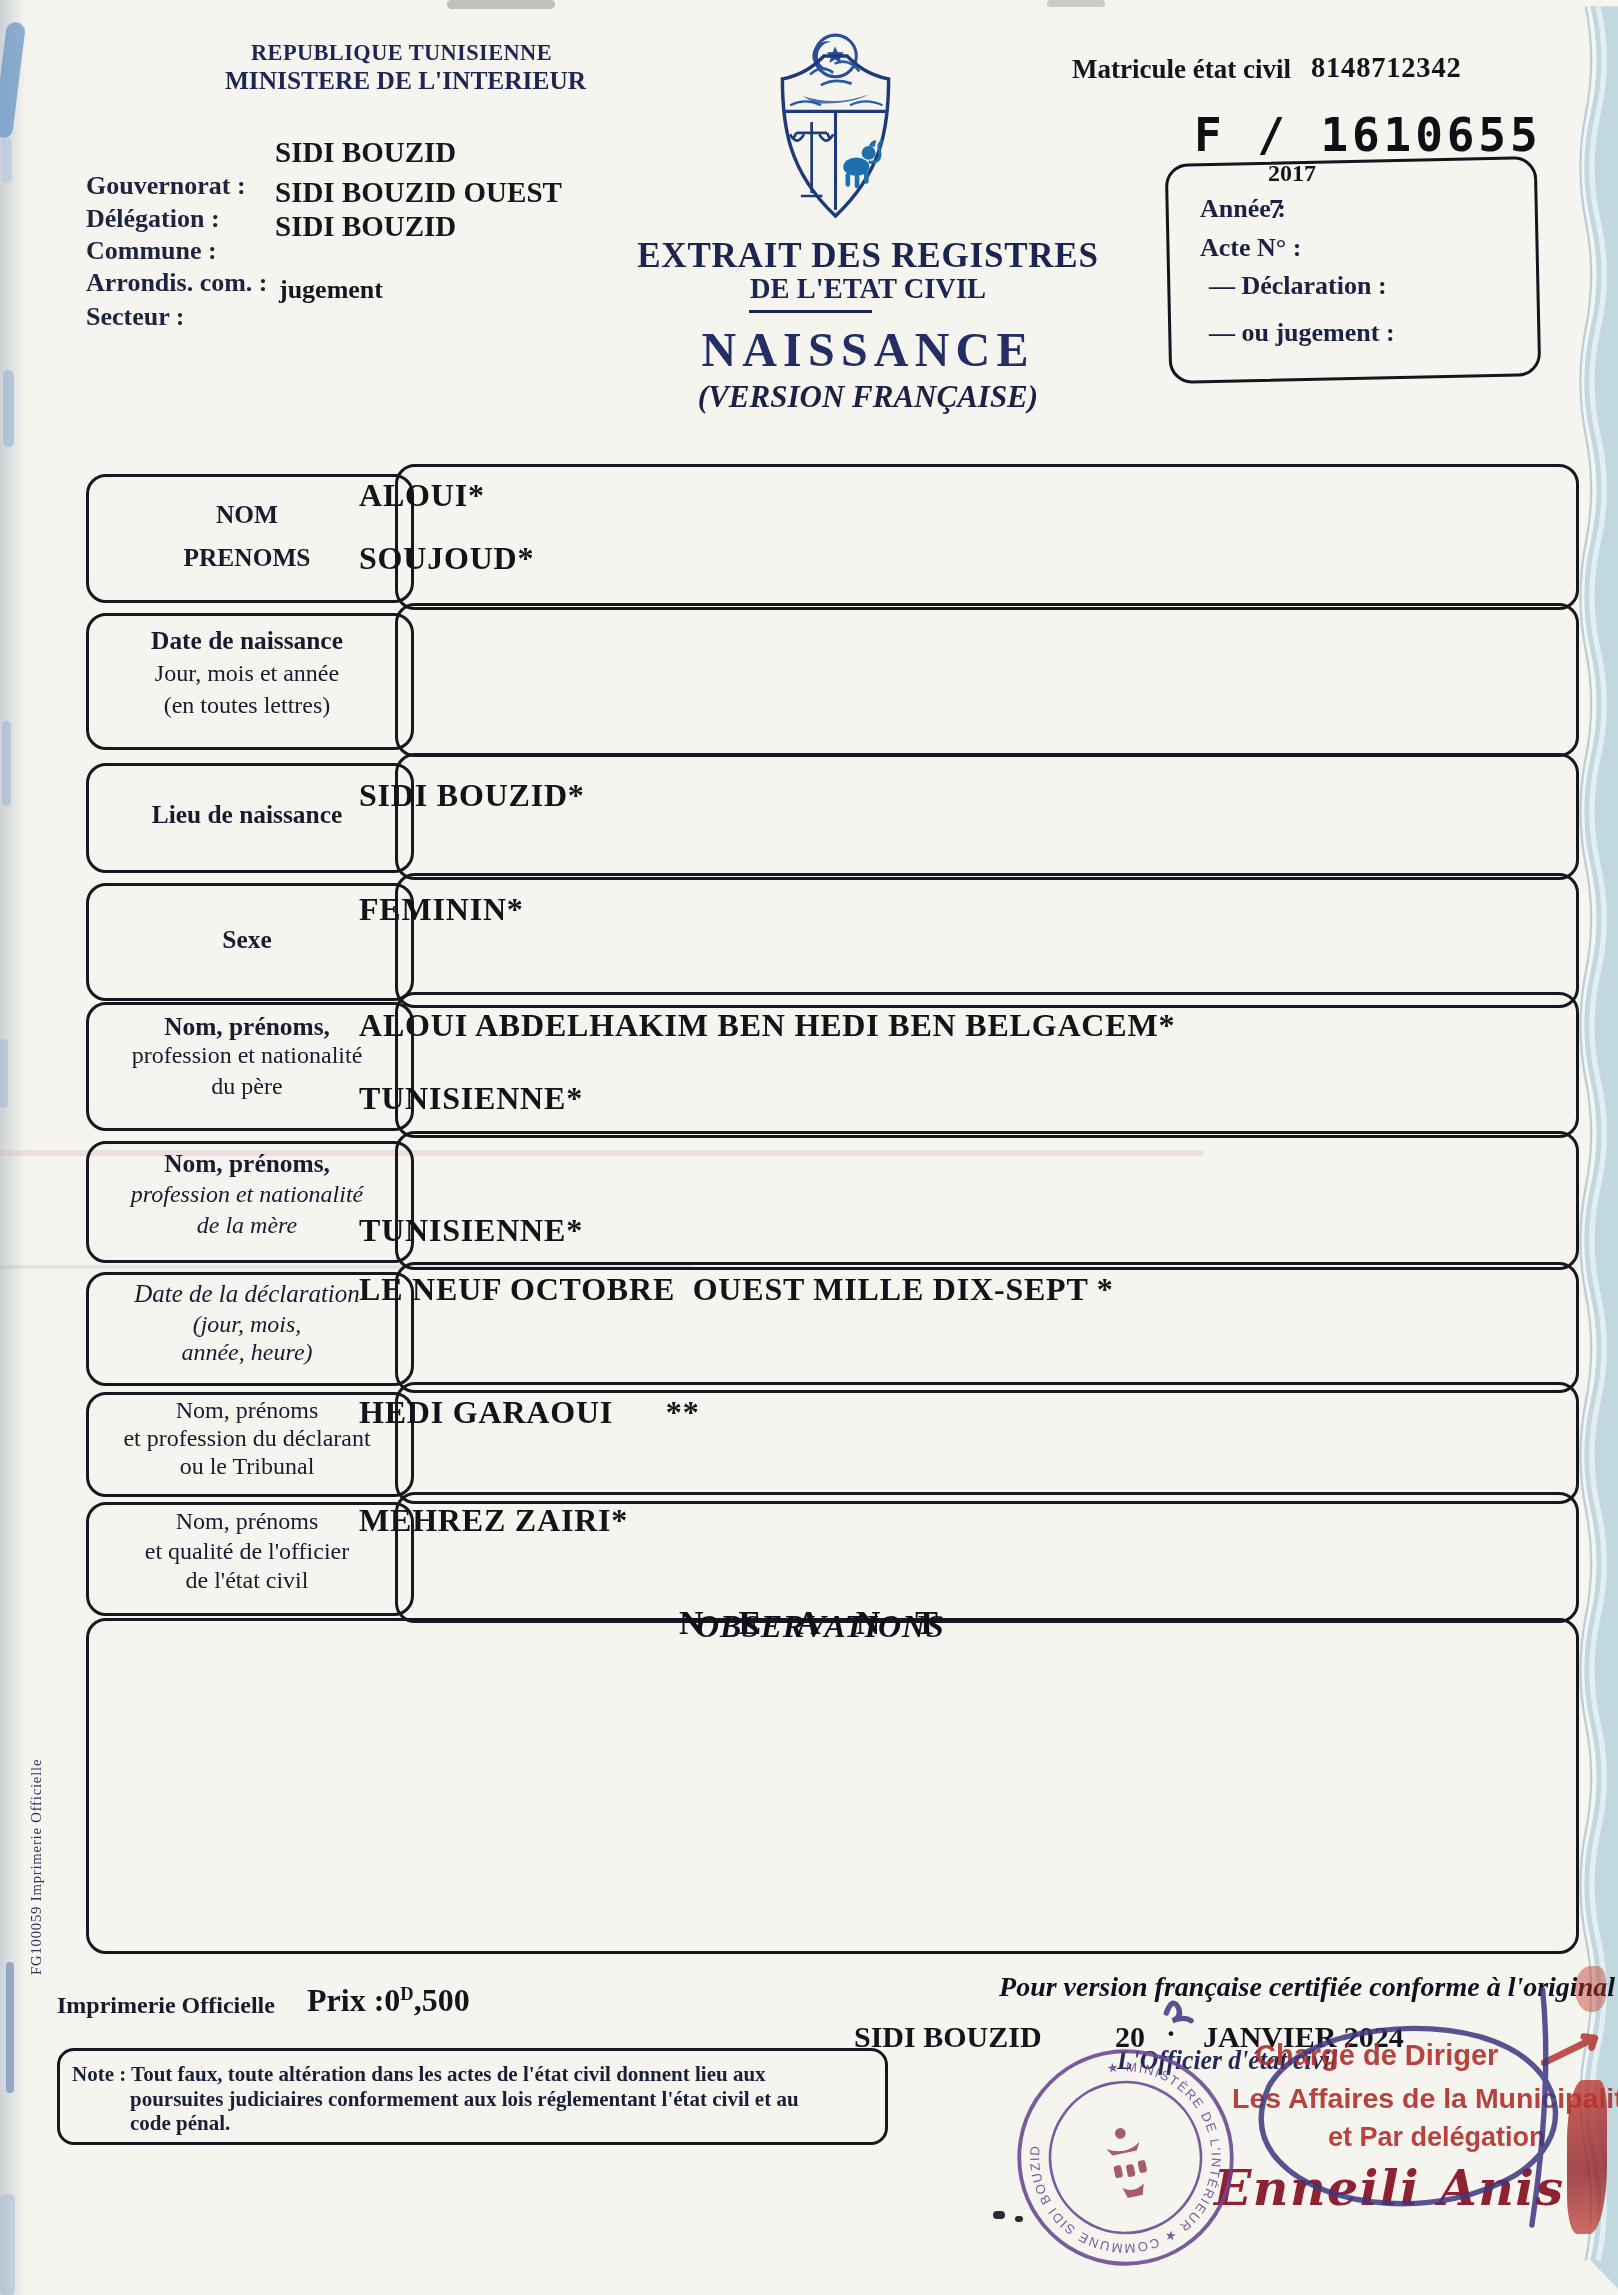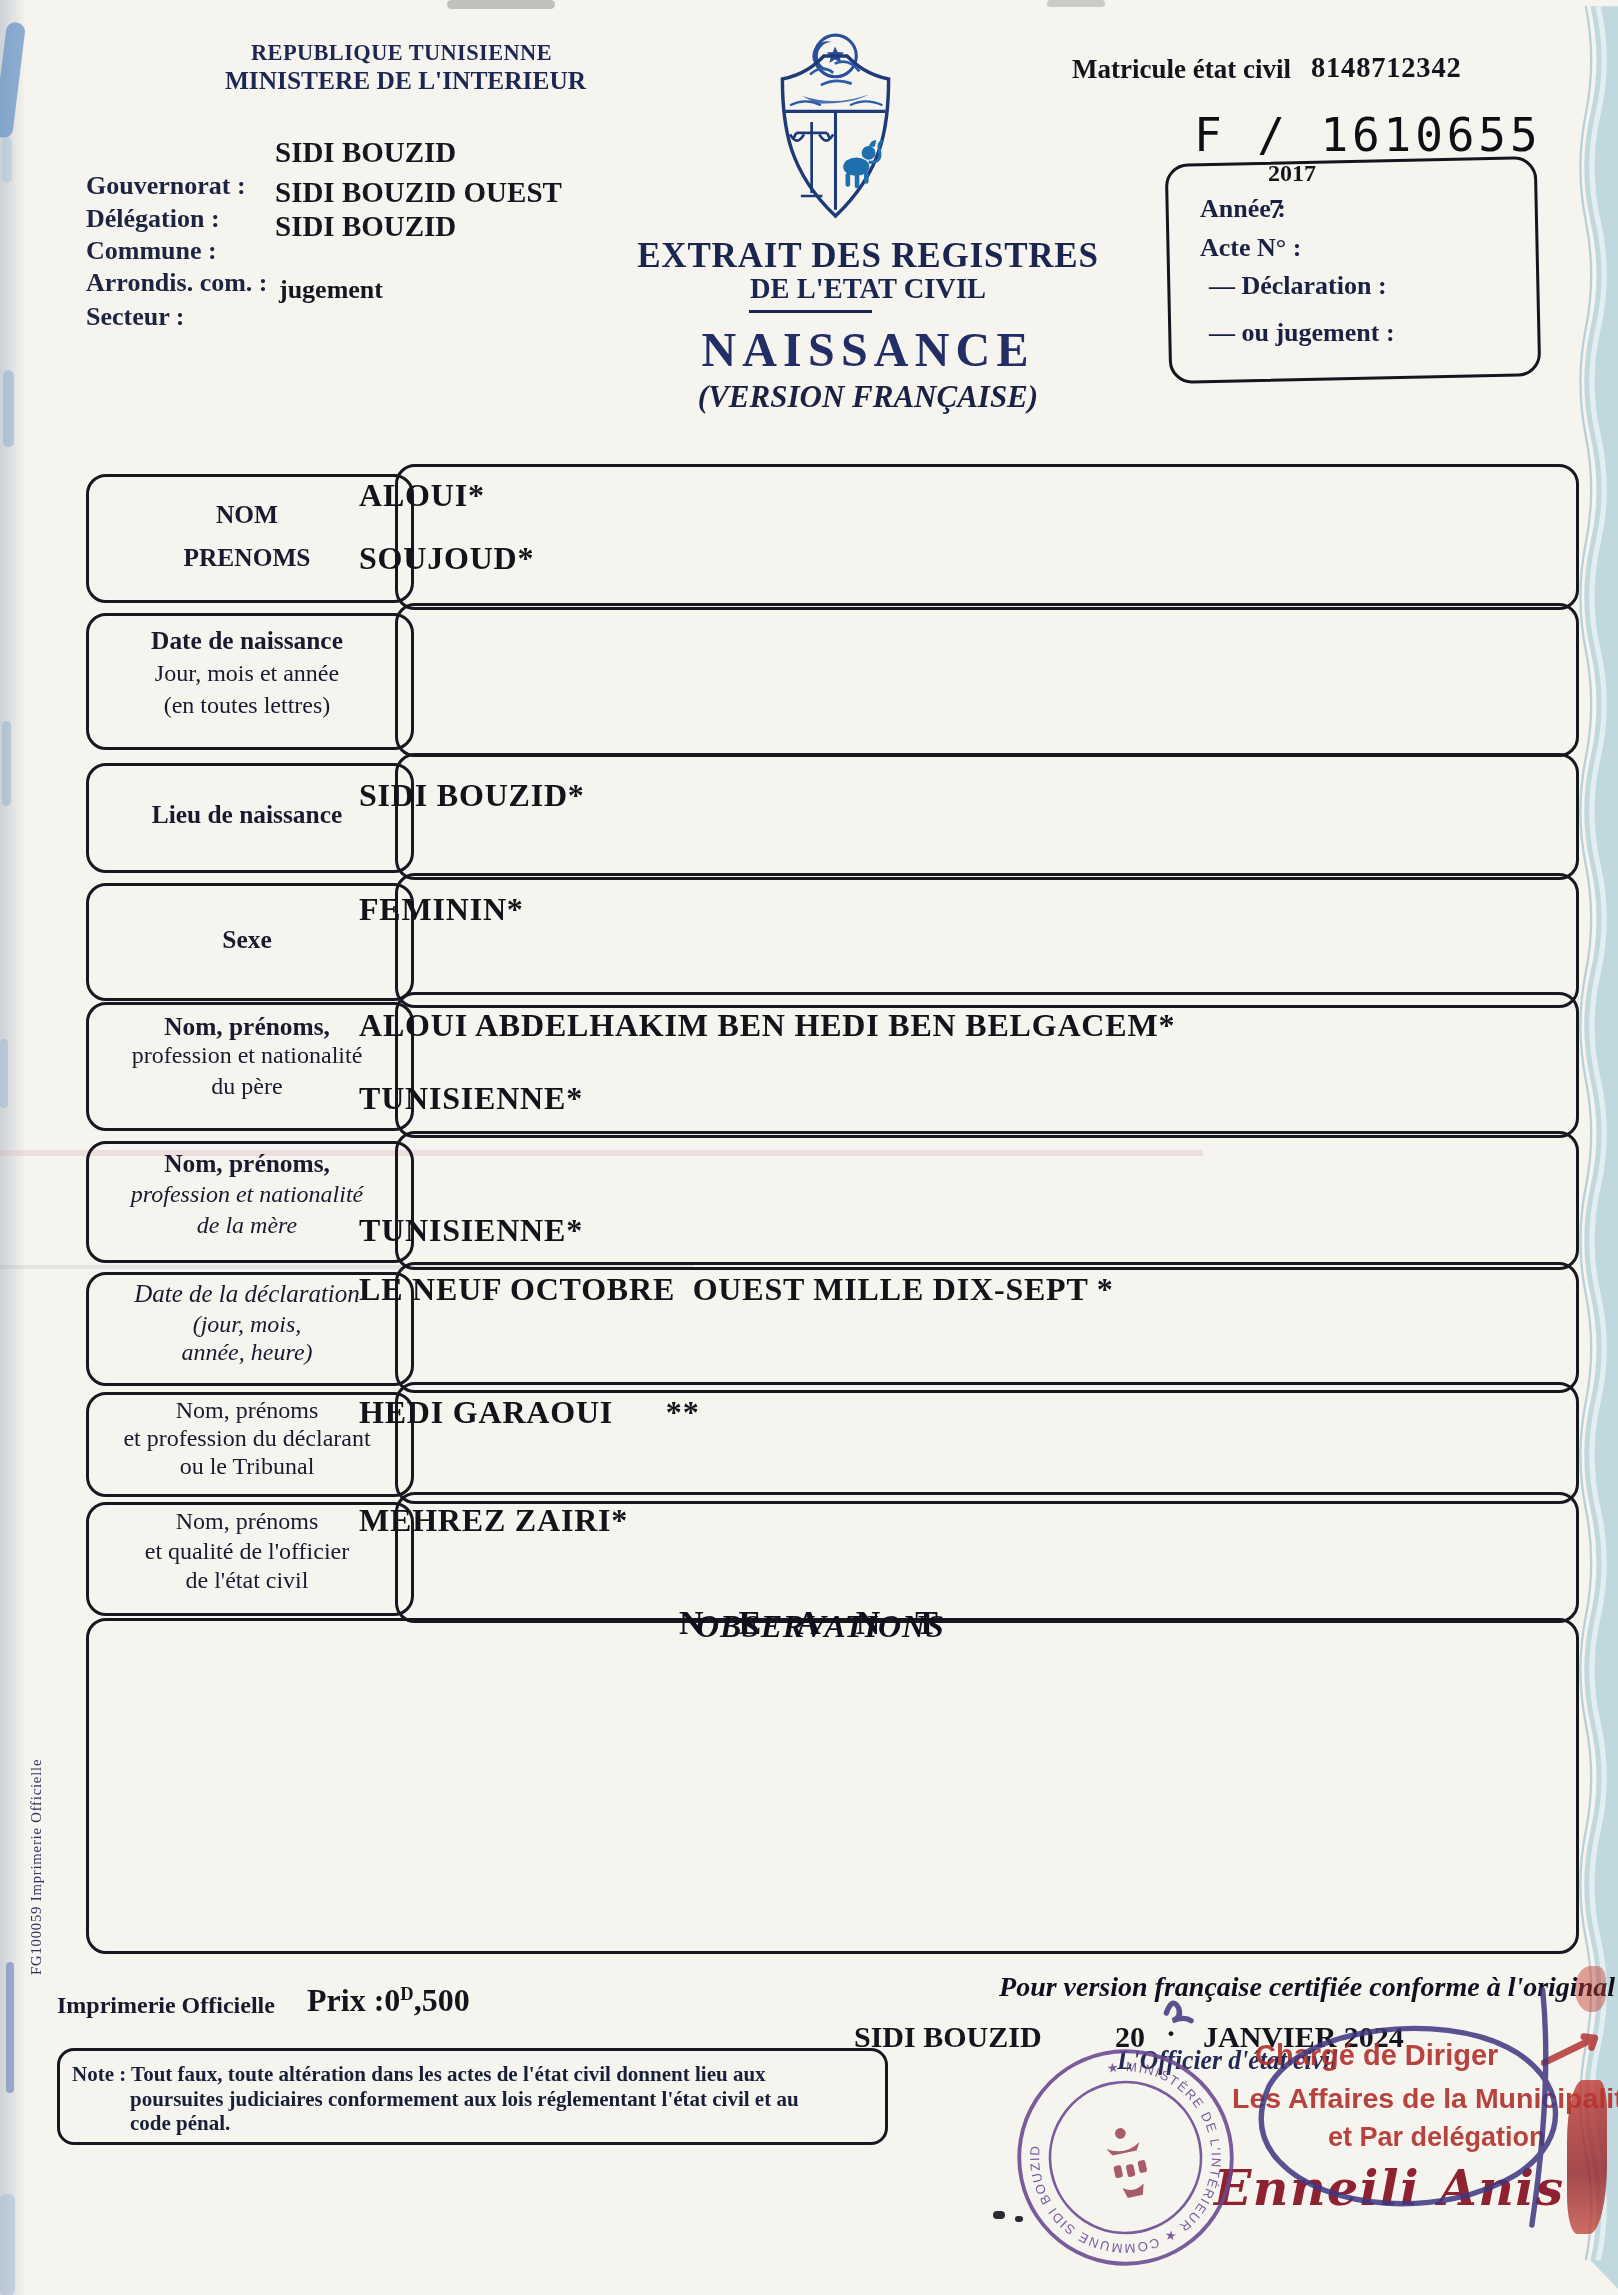--- a/index.html
+++ b/index.html
@@ -27,21 +27,21 @@
   #note-box{position:absolute;left:57px;top:2048px;width:825px;height:91px;border:3.1px solid #17171f;border-radius:17px;}
   .note-line{position:absolute;font-size:21px;font-weight:bold;color:#182038;white-space:nowrap;}
   
   .red-stamp{position:absolute;font-family:"Liberation Sans",sans-serif;font-weight:bold;color:#b23430;white-space:nowrap;opacity:.92;}
   #signature-name{position:absolute;left:1214px;top:2159px;font-family:"DejaVu Serif",serif;font-style:italic;
                   font-weight:bold;font-size:49px;letter-spacing:1.5px;color:#8e2230;white-space:nowrap;}
   #observations-neant{position:absolute;left:679px;top:1604px;font-size:34px;font-weight:bold;letter-spacing:35px;color:#10101c;}
   #observations-title{position:absolute;left:696px;top:1608px;font-size:32px;font-weight:bold;font-style:italic;
                       letter-spacing:0.8px;color:#10101c;}
   #serial{position:absolute;left:1194px;top:108px;font-family:"DejaVu Sans Mono",monospace;
-          font-weight:normal;font-size:46px;letter-spacing:3.9px;color:#0f0f14;}
+          font-weight:bold;font-size:46px;letter-spacing:3.9px;color:#0f0f14;}
   #side-code{position:absolute;left:28px;top:1975px;transform:rotate(-90deg);transform-origin:0 0;
              font-size:14.7px;letter-spacing:0.8px;color:#30305c;white-space:nowrap;}
   sup.d{font-size:18.5px;vertical-align:10.8px;}
 </style>
 </head>
 <body>
 
 <div id="page">
 
   <div class="abs" style="left:0;top:0;width:26px;height:2295px;background:linear-gradient(90deg,rgba(190,198,206,.75),rgba(246,244,239,0));"></div>

